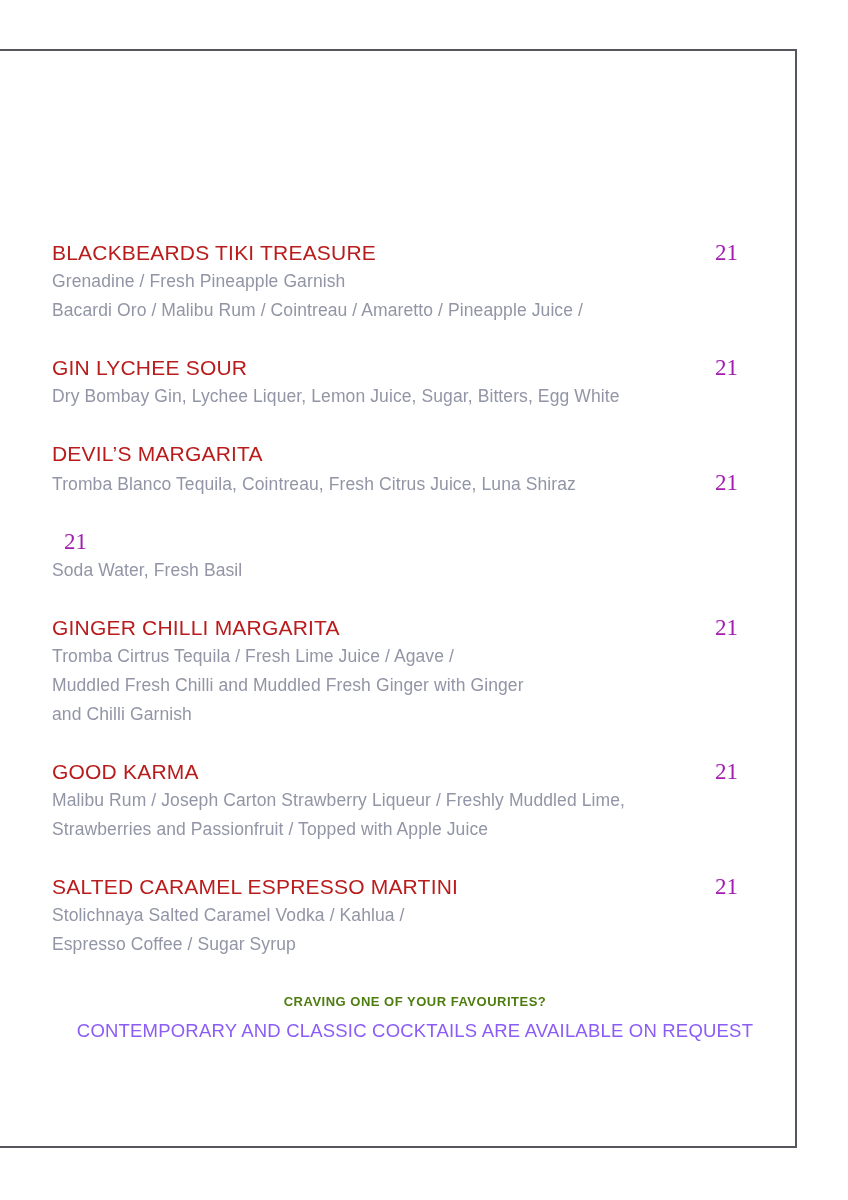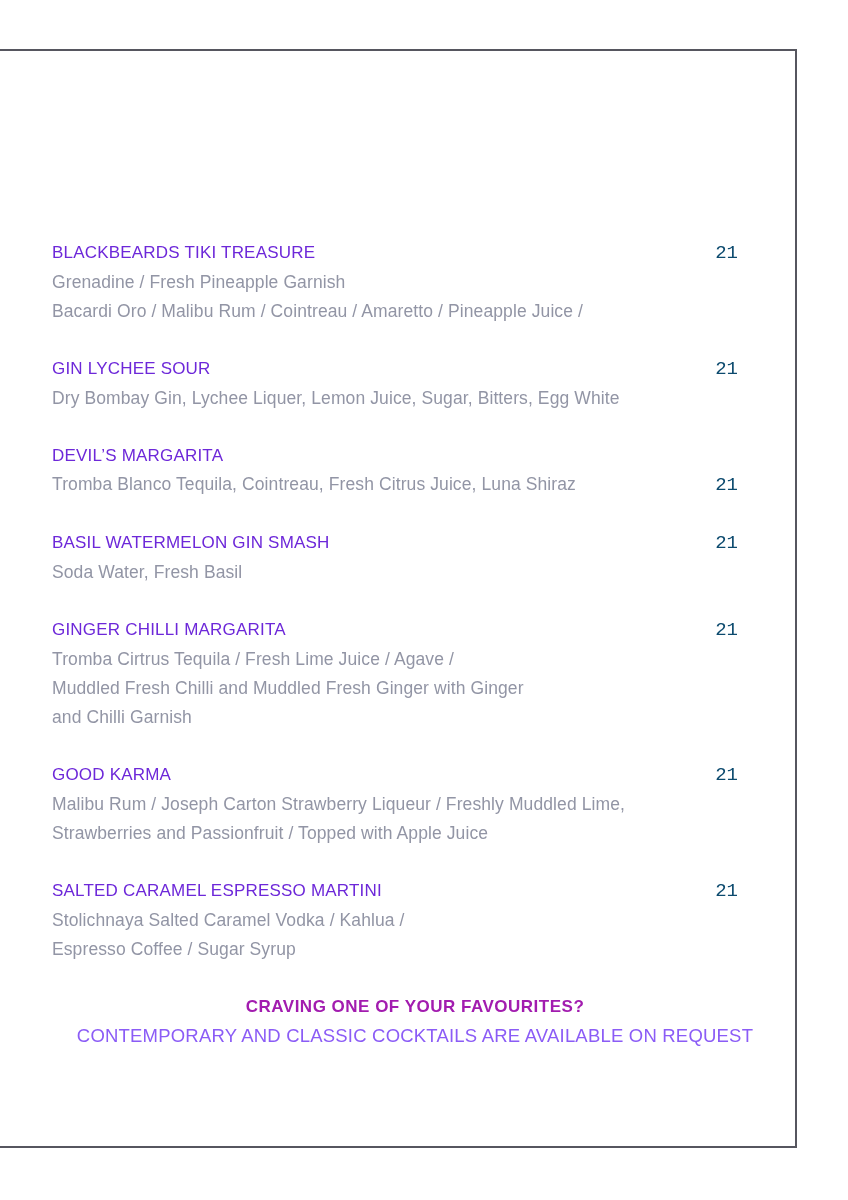--- a/index.html
+++ b/index.html
@@ -34,46 +34,46 @@
     margin-bottom: 28px;
   }
   .row {
     display: flex;
     justify-content: space-between;
     align-items: baseline;
     width: 686px;
     line-height: 29px;
   }
   .item-name {
-    font-size: 17px;
-    color: #6d28d9;
+    font-size: 21px;
+    color: #b91c1c;
     letter-spacing: 0.2px;
   }
   .desc {
     font-size: 17.5px;
     color: #9295a5;
     letter-spacing: 0.1px;
   }
   .price {
-    font-family: Liberation Mono, monospace;
-    font-size: 19px;
-    color: #0c4a6e;
+    font-family: Liberation Serif, serif;
+    font-size: 23px;
+    color: #a21caf;
     flex: none;
     padding-left: 12px;
   }
   .footer {
     width: 726px;
     margin-top: 20px;
     text-align: center;
     line-height: 29px;
   }
   .footer-heading {
-    font-size: 17px;
+    font-size: 13px;
     font-weight: bold;
-    color: #a21caf;
+    color: #4d7c0f;
     letter-spacing: 0.5px;
   }
   .footer-sub {
     font-size: 18.5px;
     color: #8b5cf6;
     letter-spacing: 0.2px;
   }
 </style>
 </head>
 <body>
@@ -107,21 +107,20 @@
         <div class="row">
           <span class="item-name">DEVIL’S MARGARITA</span>
         </div>
         <div class="row">
           <span class="desc">Tromba Blanco Tequila, Cointreau, Fresh Citrus Juice, Luna Shiraz</span>
           <span class="price">21</span>
         </div>
       </div>
       <div class="item">
         <div class="row">
-          <span class="item-name">BASIL WATERMELON GIN SMASH</span>
           <span class="price">21</span>
         </div>
         <div class="row">
           <span class="desc">Soda Water, Fresh Basil</span>
         </div>
       </div>
       <div class="item">
         <div class="row">
           <span class="item-name">GINGER CHILLI MARGARITA</span>
           <span class="price">21</span>

